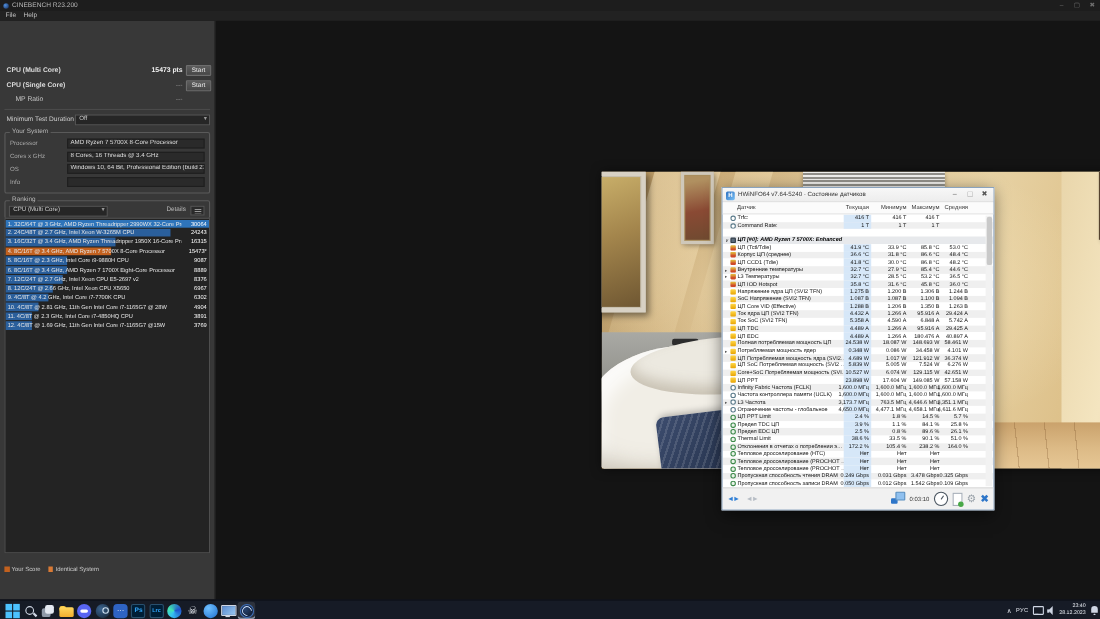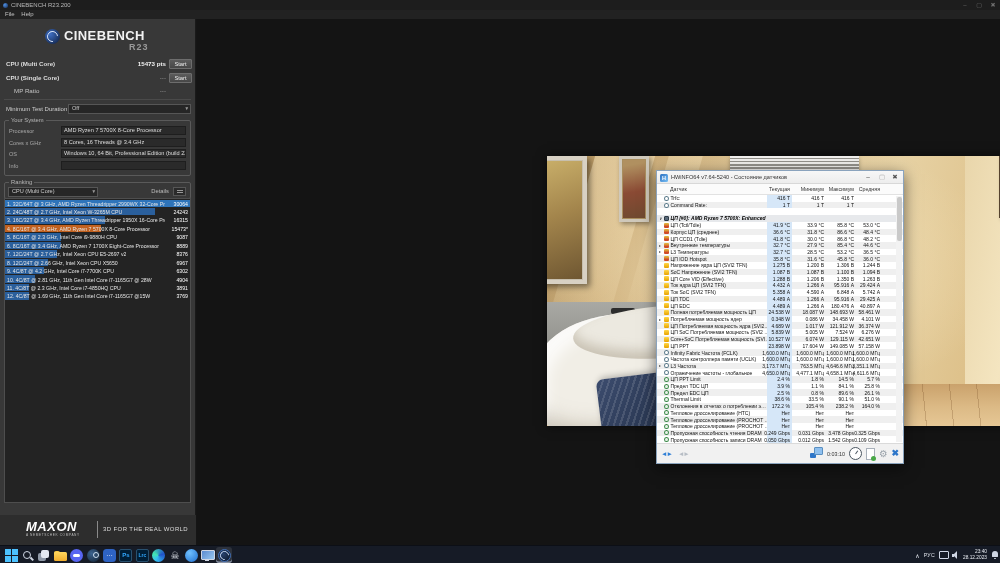--- a/index.html
+++ b/index.html
@@ -266,25 +266,20 @@
     <span class="win-ctl" id="cb-min">–</span>
     <span class="win-ctl" id="cb-max">▢</span>
     <span class="win-ctl" id="cb-close">✖</span>
   </div>
   <div id="cb-menubar">
     <span>File</span>
     <span>Help</span>
   </div>
 
   <div id="cb-panel">
-    <div id="cb-logo">
-      <span class="cb-logo-icon"></span>
-      <span class="cb-logo-text">CINEBENCH</span>
-      <span class="cb-logo-ver">R23</span>
-    </div>
     <div id="cb-tests">
         <div class="cb-test-row">
           <span class="lab">CPU (Multi Core)</span>
           <span class="val">15473 pts</span>
           <span class="cb-btn">Start</span>
         </div>
         <div class="cb-test-row">
           <span class="lab">CPU (Single Core)</span>
           <span class="val dim">---</span>
           <span class="cb-btn">Start</span>
@@ -382,28 +377,20 @@
           <span class="rk-label">11. 4C/8T @ 2.3 GHz, Intel Core i7-4850HQ CPU</span>
           <span class="rk-score">3891</span>
         </div>
         <div class="rank-row">
           <span class="bar hl-blue" style="width: 13%;"></span>
           <span class="rk-label">12. 4C/8T @ 1.69 GHz, 11th Gen Intel Core i7-1165G7 @15W</span>
           <span class="rk-score">3769</span>
         </div>
       </div>
     <div id="cb-legend"><span class="lg-item"><span class="lg-sq" style="background: rgb(194, 97, 31);"></span><span>Your Score</span></span><span class="lg-item"><span class="lg-sq" style="background: rgb(217, 122, 53);"></span><span>Identical System</span></span></div>
-    <div id="cb-footer">
-      <div class="maxon">
-        <span class="maxon-name">MAXON</span>
-        <span class="maxon-sub">A NEMETSCHEK COMPANY</span>
-      </div>
-      <span class="foot-div"></span>
-      <span class="tagline">3D FOR THE REAL WORLD</span>
-    </div>
   </div>
 
   <div id="cb-render">
     <div id="photo">
       <div class="wall"></div>
       <div class="sunpatch"></div>
       <div class="streak"></div>
       <div class="streak2"></div>
       <div class="rightwall"></div>
       <div class="rightframe"></div>

